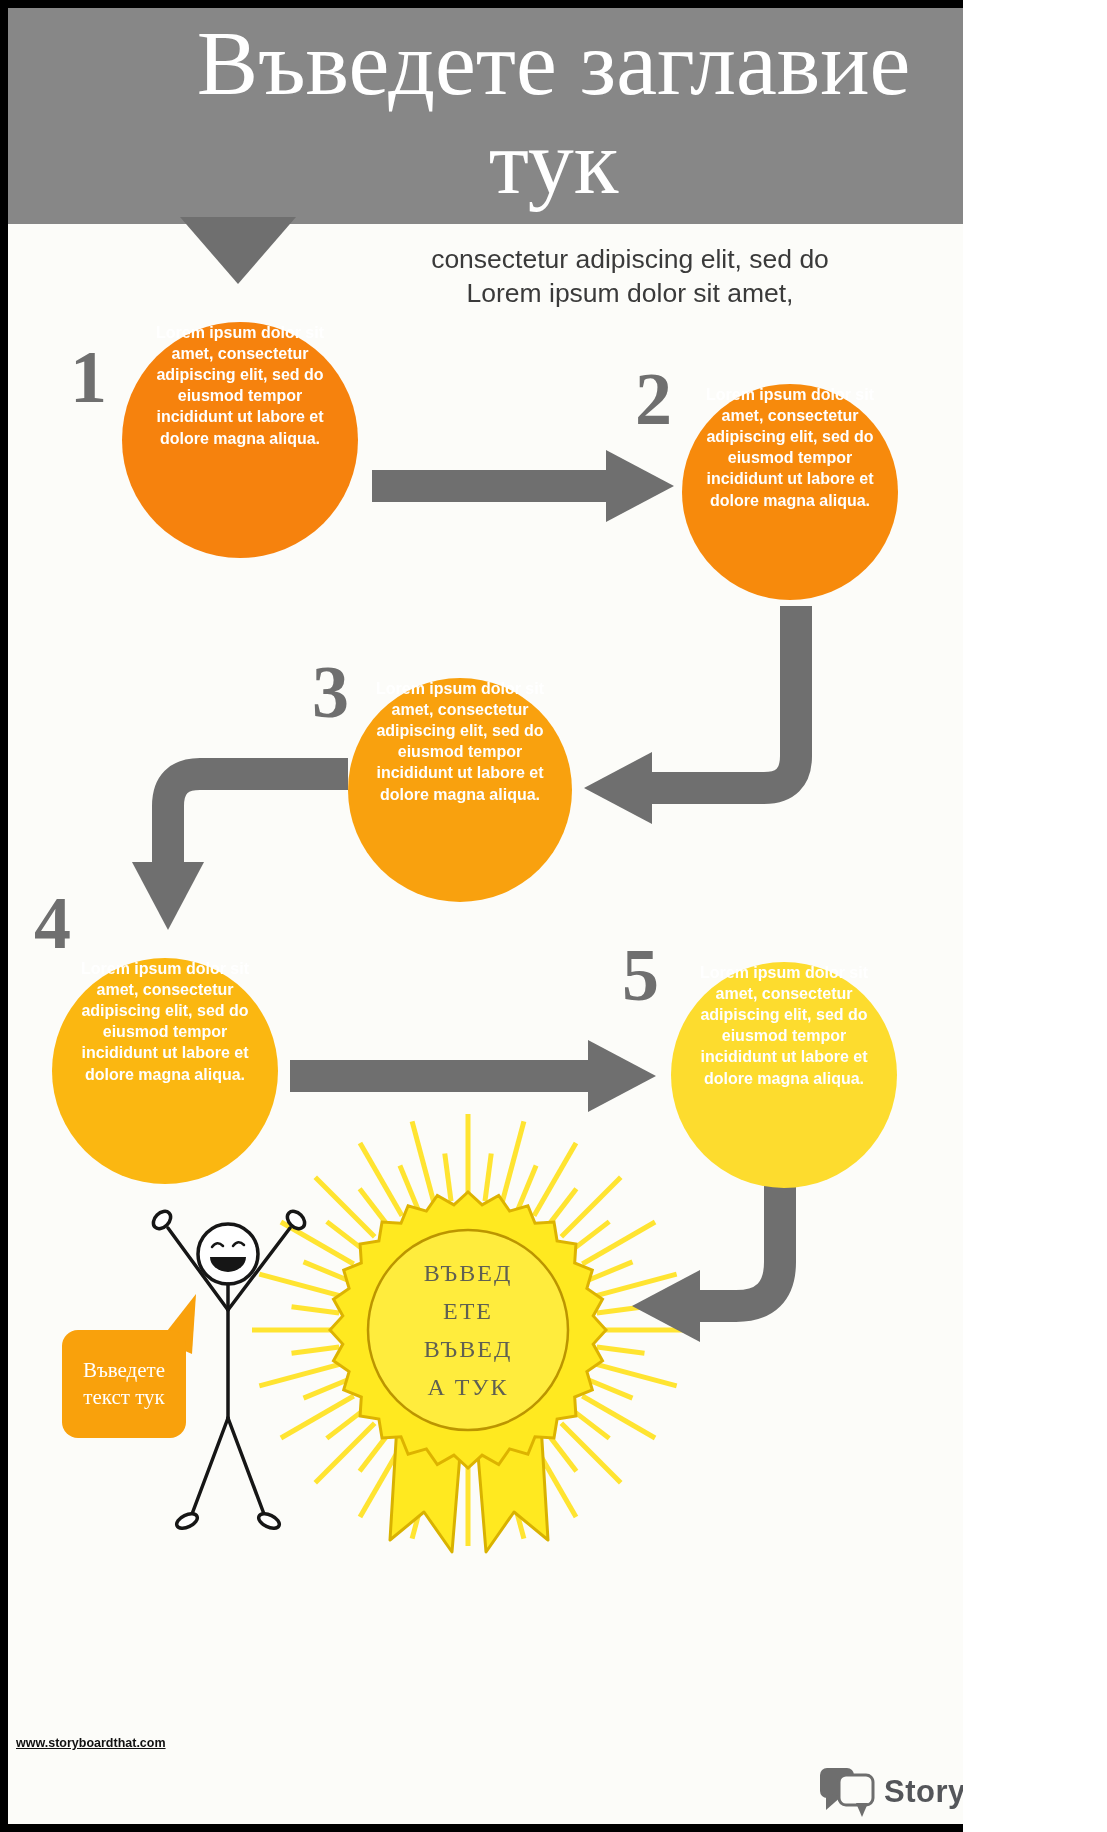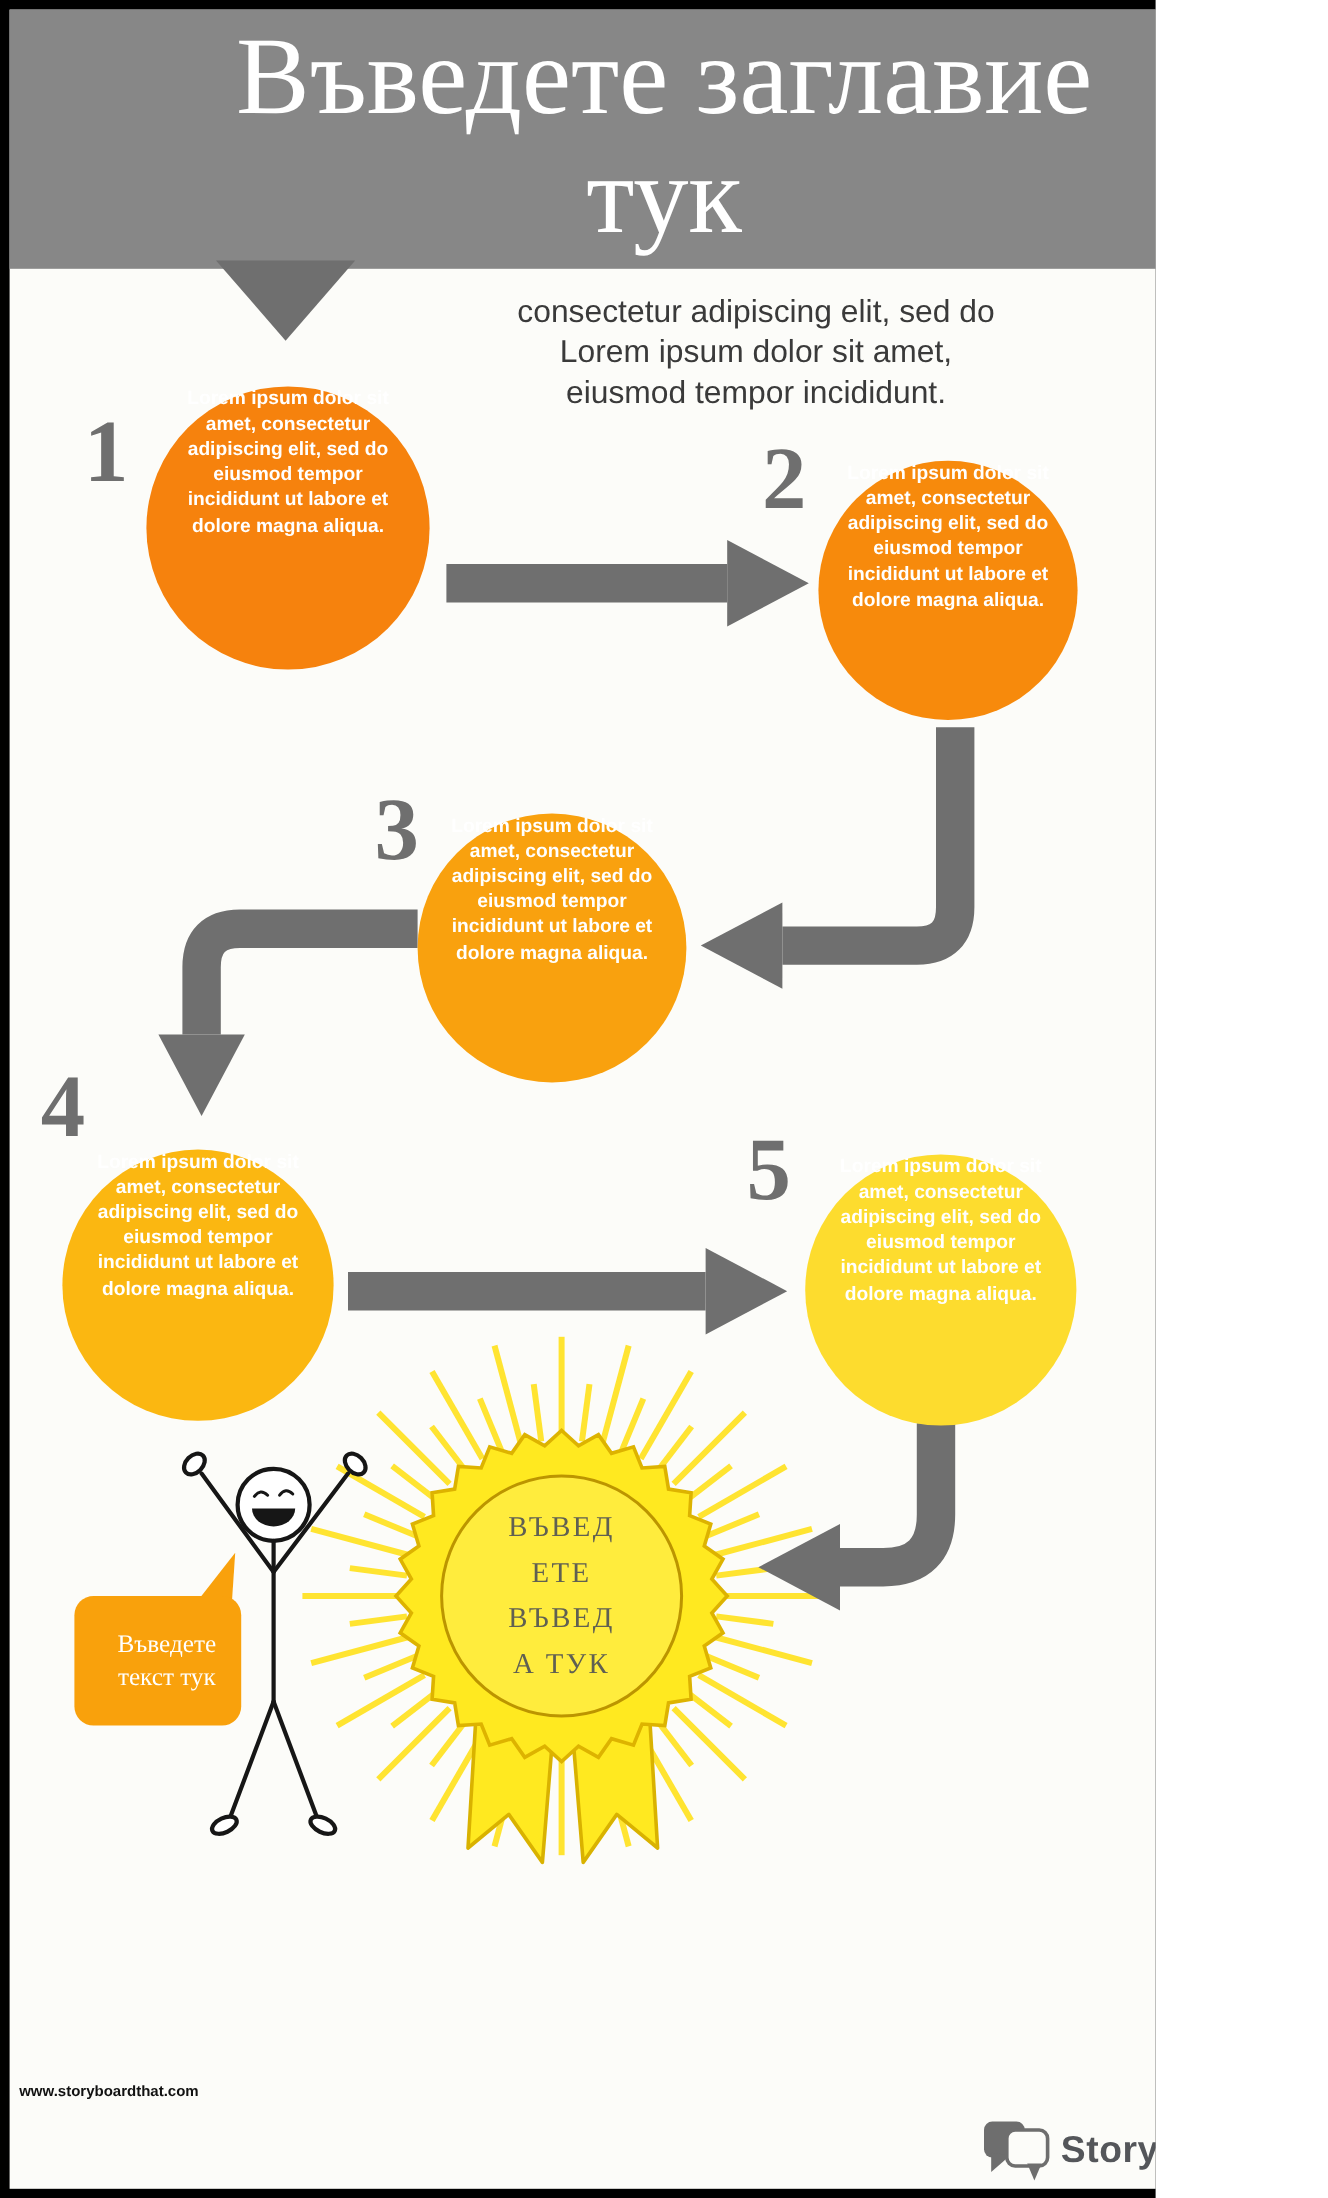--- a/index.html
+++ b/index.html
@@ -16,22 +16,22 @@
   .circle{position:absolute;border-radius:50%;display:flex;align-items:flex-start;justify-content:center;
           text-align:center;color:#fff;font-weight:bold;font-size:16px;line-height:1.32;}
   .circle .ctext{width:176px;}
   .num{position:absolute;font-family:"Liberation Serif",serif;font-weight:bold;
        font-size:74px;color:#6F6F6F;line-height:1;}
   .badge-text{position:absolute;left:368px;top:1254px;width:200px;text-align:center;
               font-family:"Liberation Serif",serif;font-size:24px;line-height:38px;
               color:#606052;letter-spacing:2px;}
   .bubble{position:absolute;left:62px;top:1330px;width:124px;height:108px;background:#F9A10C;
           border-radius:16px;display:flex;flex-direction:column;align-items:center;justify-content:center;
-          text-align:center;color:#fff;font-family:"Liberation Serif",serif;font-size:21px;line-height:27px;padding-left:15px;}
-  .footer-url{position:absolute;left:16px;top:1736px;font-size:12.5px;font-weight:bold;color:#111;}
+          text-align:center;color:#fff;font-family:"Liberation Serif",serif;font-size:21px;line-height:27px;}
+  .footer-url{position:absolute;left:16px;top:1736px;font-size:12.5px;font-weight:bold;color:#111;text-decoration:underline;}
   .logo-text{position:absolute;left:884px;top:1774px;font-size:31px;font-weight:bold;
              color:#54565A;letter-spacing:.5px;}
   .logo-text .that{color:#A6A8AB;}
 </style>
 </head>
 <body>
 
 <div class="page">
   <div class="inner"></div>
 
@@ -127,21 +127,20 @@
       <rect x="820" y="1768" width="34" height="30" rx="7" fill="#6E6E6E"></rect>
       <polygon points="826,1794 826,1810 842,1796" fill="#6E6E6E"></polygon>
       <rect x="839" y="1775" width="34" height="30" rx="7" fill="#FCFCF9" stroke="#6E6E6E" stroke-width="3"></rect>
       <polygon points="856,1803 862,1817 868,1803" fill="#6E6E6E"></polygon>
     </g>
   </svg>
 
   <div class="intro">
     <div>consectetur adipiscing elit, sed do</div>
     <div>Lorem ipsum dolor sit amet,</div>
-    <div>eiusmod tempor incididunt.</div>
   </div>
 
   <div class="num" style="left:70px;top:340px;">1</div>
   <div class="num" style="left:635px;top:362px;">2</div>
   <div class="num" style="left:312px;top:655px;">3</div>
   <div class="num" style="left:34px;top:886px;">4</div>
   <div class="num" style="left:622px;top:938px;">5</div>
 
   <div class="circle" style="left: 122px; top: 322px; width: 236px; height: 236px; background: rgb(246, 130, 13);">
     <div class="ctext">Lorem ipsum dolor sit amet, consectetur adipiscing elit, sed do eiusmod tempor incididunt ut labore et dolore magna aliqua.</div>

